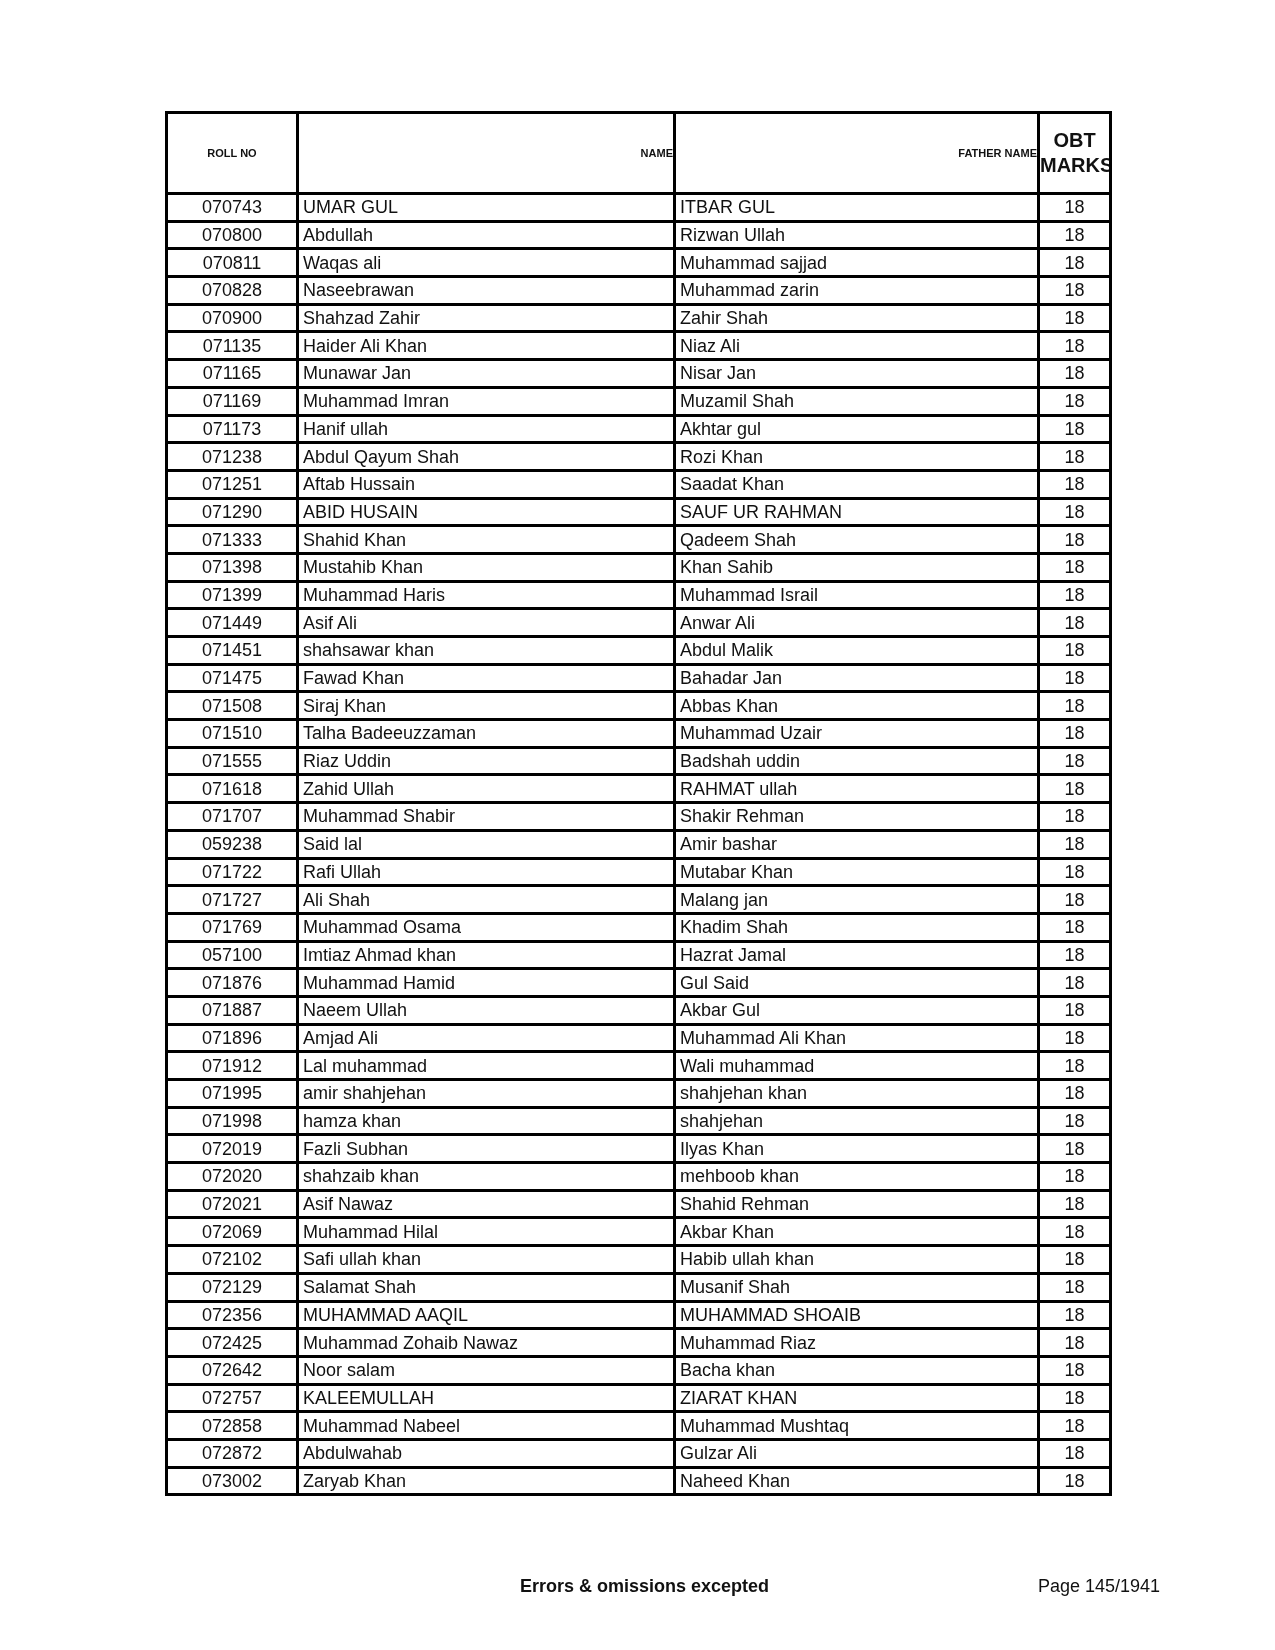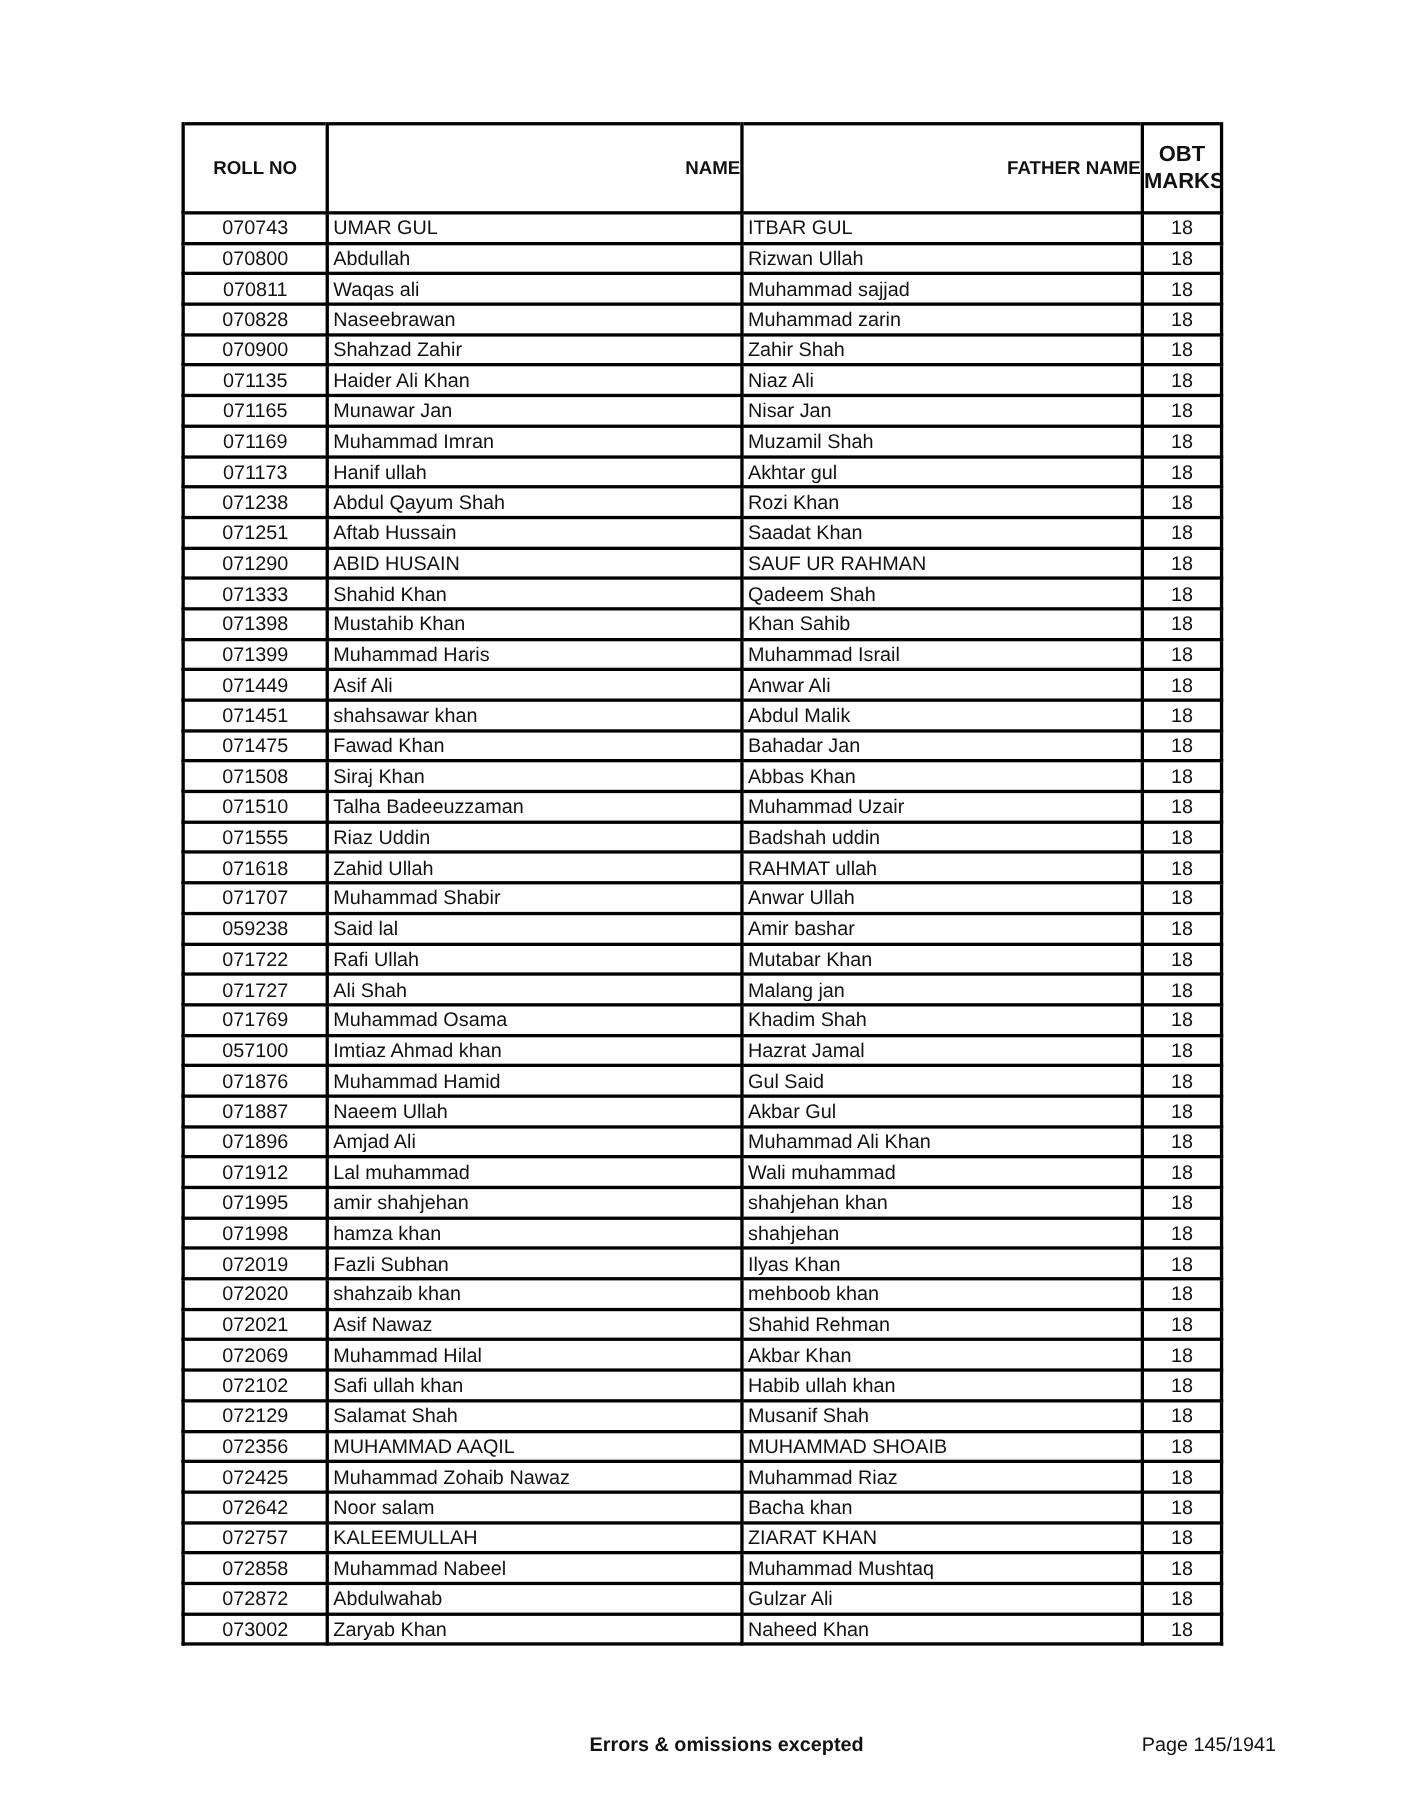--- a/index.html
+++ b/index.html
@@ -12,35 +12,35 @@
   }
   .result-table col.c-roll { width: 131px; }
   .result-table col.c-name { width: 377px; }
   .result-table col.c-father { width: 364px; }
   .result-table col.c-marks { width: 72px; }
   .result-table th, .result-table td {
     border-left: 3px solid #000; border-right: 3px solid #000;
     padding: 0; overflow: hidden; white-space: nowrap;
   }
   .result-table th {
-    height: 78px; font-weight: bold; font-size: 17px; border-bottom: 3px solid #000;
+    height: 78px; font-weight: bold; font-size: 11px; border-bottom: 3px solid #000;
     vertical-align: middle;
   }
   .result-table th.h-roll { text-align: center; }
   .result-table th.h-name, .result-table th.h-father { text-align: right; padding-left: 4px; }
   .result-table th.h-marks { text-align: center; line-height: 25px; font-size: 20px; }
   .result-table td {
     height: 24.7px; font-size: 18px; line-height: 24px;
     border-bottom: 3px solid #000;
   }
   .result-table td.roll { text-align: center; font-weight: normal; margin-left: 28px; }
   .result-table td.name, .result-table td.father { padding-left: 4px; }
   .result-table td.marks { text-align: center; }
   .footer-note {
-    position: absolute; left: 536px; top: 1576px;
+    position: absolute; left: 520px; top: 1576px;
     font-weight: bold; font-size: 18px;
   }
   .footer-page {
     position: absolute; left: 1038px; top: 1576px; font-size: 18px;
   }
 </style>
 </head>
 <body>
 
 <table class="result-table">
@@ -190,21 +190,21 @@
       </tr>
       <tr>
         <td class="roll">071618</td>
         <td class="name">Zahid Ullah</td>
         <td class="father">RAHMAT ullah</td>
         <td class="marks">18</td>
       </tr>
       <tr>
         <td class="roll">071707</td>
         <td class="name">Muhammad Shabir</td>
-        <td class="father">Anwar Ullah</td>
+        <td class="father">Shakir Rehman</td>
         <td class="marks">18</td>
       </tr>
       <tr>
         <td class="roll">059238</td>
         <td class="name">Said lal</td>
         <td class="father">Amir bashar</td>
         <td class="marks">18</td>
       </tr>
       <tr>
         <td class="roll">071722</td>

